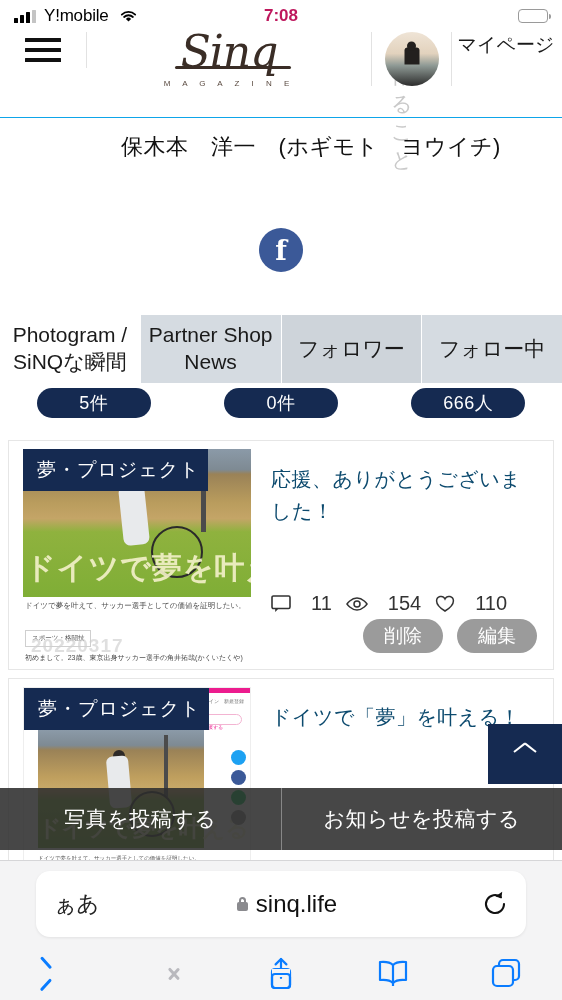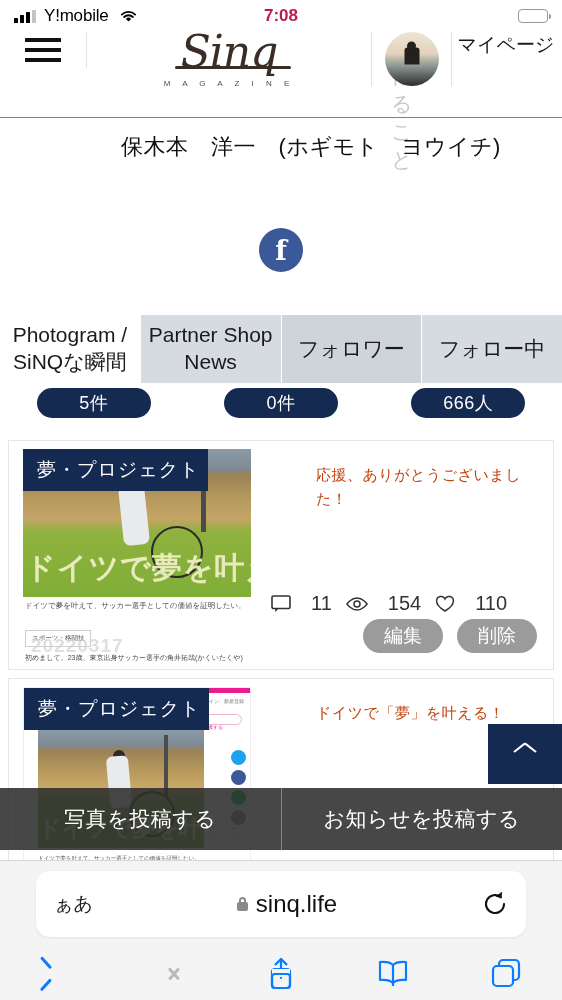--- a/index.html
+++ b/index.html
@@ -159,21 +159,21 @@
     border: 1px solid #cfcfcf; font-size: 6.5px; color: #555;
     padding: 3px 6px; background: #fff;
   }
   .shot-date {
     position: absolute; left: 8px; top: 186px; font-size: 19px;
     color: #cfcfcf; font-weight: bold; letter-spacing: 1px; opacity: .65;
   }
   .shot-foot { position: absolute; left: 2px; top: 203px; width: 222px; font-size: 7px; color: #4a4a4a; line-height: 1.8; }
 
   .card-body { flex: 1; padding: 22px 16px 10px 18px; display: flex; flex-direction: column; position: relative; }
-  .card-title { font-size: 15px; line-height: 1.62; color: #c2410c; letter-spacing: 0.5px; margin-left: 45px; }
+  .card-title { font-size: 20px; line-height: 1.62; color: #0c4a6e; letter-spacing: 0.5px; }
   .card-stats { margin-top: auto; display: flex; align-items: center; gap: 14px; font-size: 20px; color: #333; padding-bottom: 4px; }
   .stat { display: flex; align-items: center; gap: 20px; }
   .card-actions { display: flex; gap: 14px; justify-content: flex-end; padding-bottom: 6px; }
   .act {
     background: #9b9b9b; color: #fff; font-size: 19px; border: none;
     border-radius: 17px; height: 34px; width: 80px; cursor: pointer;
     font-family: inherit;
   }
 
   
@@ -227,21 +227,21 @@
   .safari {
     position: absolute; left: 0; bottom: 0; width: 562px; height: 140px;
     background: #f4f4f5; border-top: 1px solid #d6d6d8;
   }
   .urlbar {
     position: absolute; left: 36px; top: 10px; width: 490px; height: 66px;
     background: #ffffff; border-radius: 14px;
     display: flex; align-items: center; padding: 0 18px;
     box-shadow: 0 1px 3px rgba(0,0,0,0.08);
   }
-  .aA { font-size: 19px; color: #222; width: 64px; }
+  .aA { font-size: 22px; color: #222; width: 64px; }
   .urlcenter { flex: 1; display: flex; align-items: center; justify-content: center; gap: 8px; }
   .lock { width: 11px; height: 14px; position: relative; }
   .lock .body { position: absolute; bottom: 0; width: 11px; height: 9px; background: #8a8a8e; border-radius: 2px; }
   .lock .sh { position: absolute; top: 0; left: 2px; width: 7px; height: 7px; border: 2px solid #8a8a8e; border-bottom: none; border-radius: 4px 4px 0 0; }
   .urltext { font-size: 24px; color: #111; letter-spacing: 0px; }
   .reload { width: 52px; display: flex; justify-content: flex-end; color: #111; }
 
   .navrow { position: absolute; left: 0; top: 84px; width: 562px; height: 56px; display: flex; align-items: center; }
   .navitem { flex: 1; display: flex; align-items: center; justify-content: center; }
   .chev { width: 16px; height: 28px; position: relative; }
@@ -363,22 +363,22 @@
             <span>154</span>
           </span>
           <span class="stat">
             <svg width="20" height="18" viewBox="0 0 20 18">
                 <path d="M10 16S1.6 10.8 1.6 5.9A4.4 4.4 0 0 1 10 4a4.4 4.4 0 0 1 8.4 1.9C18.4 10.8 10 16 10 16z" fill="none" stroke="#333" stroke-width="1.5"></path>
               </svg>
             <span>110</span>
           </span>
         </div>
         <div class="card-actions">
+          <button class="act">削除</button>
           <button class="act">編集</button>
-          <button class="act">削除</button>
         </div>
       </div>
     </div>
 
     <div class="card">
       <div class="card-thumb">
         <div class="shot2">
           <span class="topbar"></span>
           <span class="navline">ログイン　新規登録</span>
           <span class="pill"><span>応援する</span></span>

